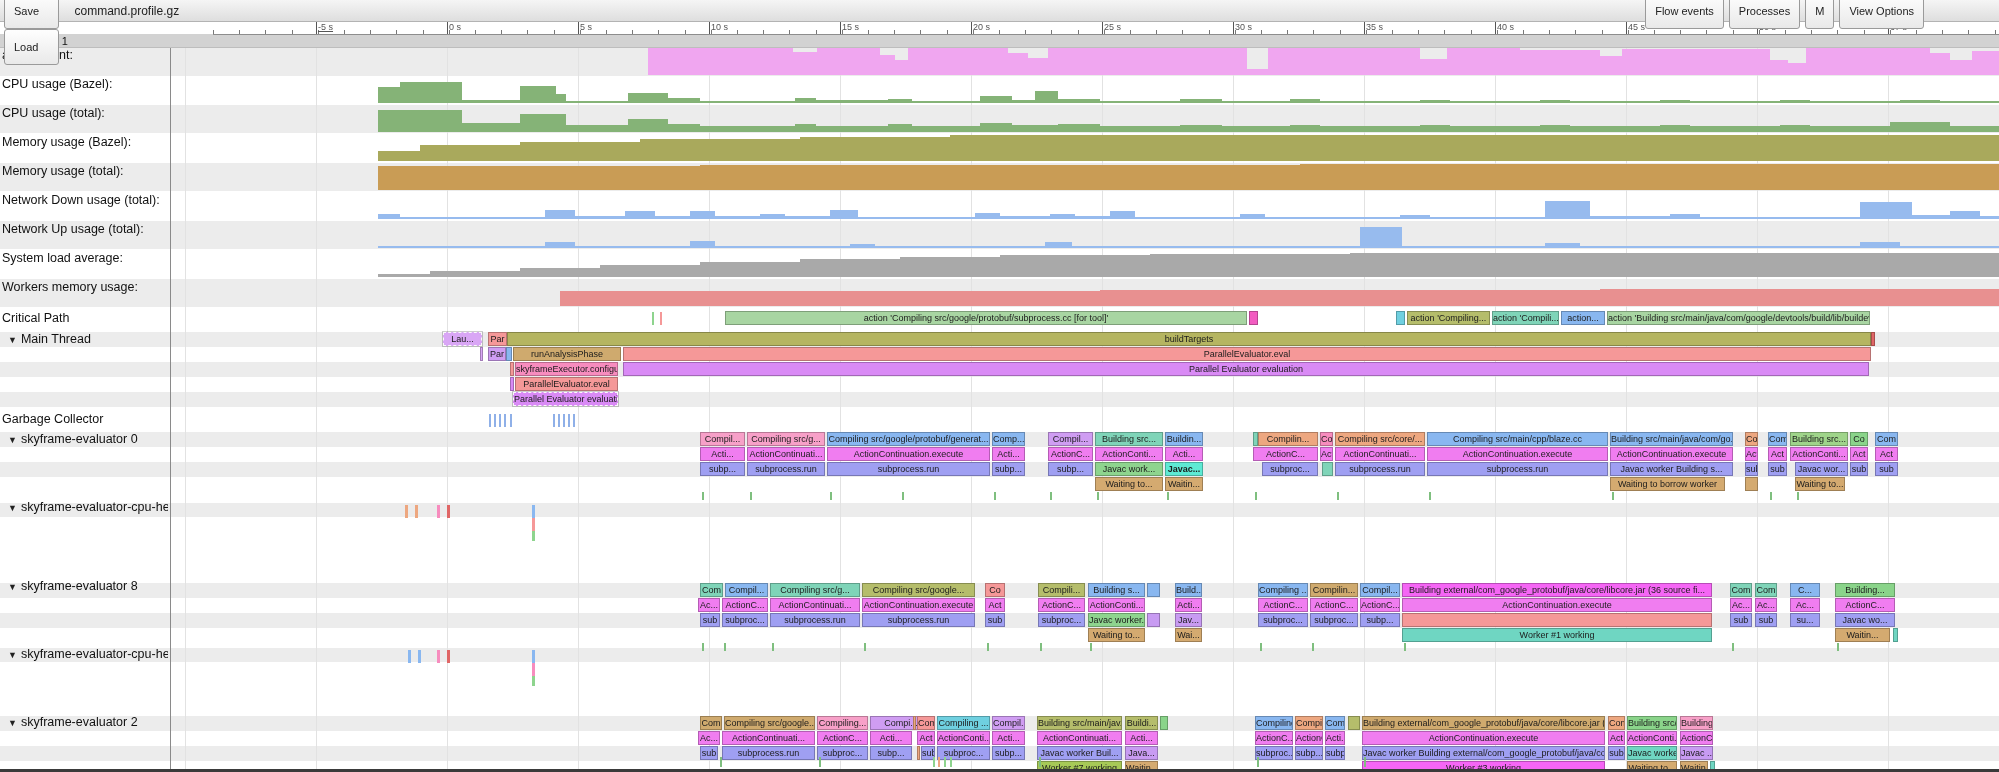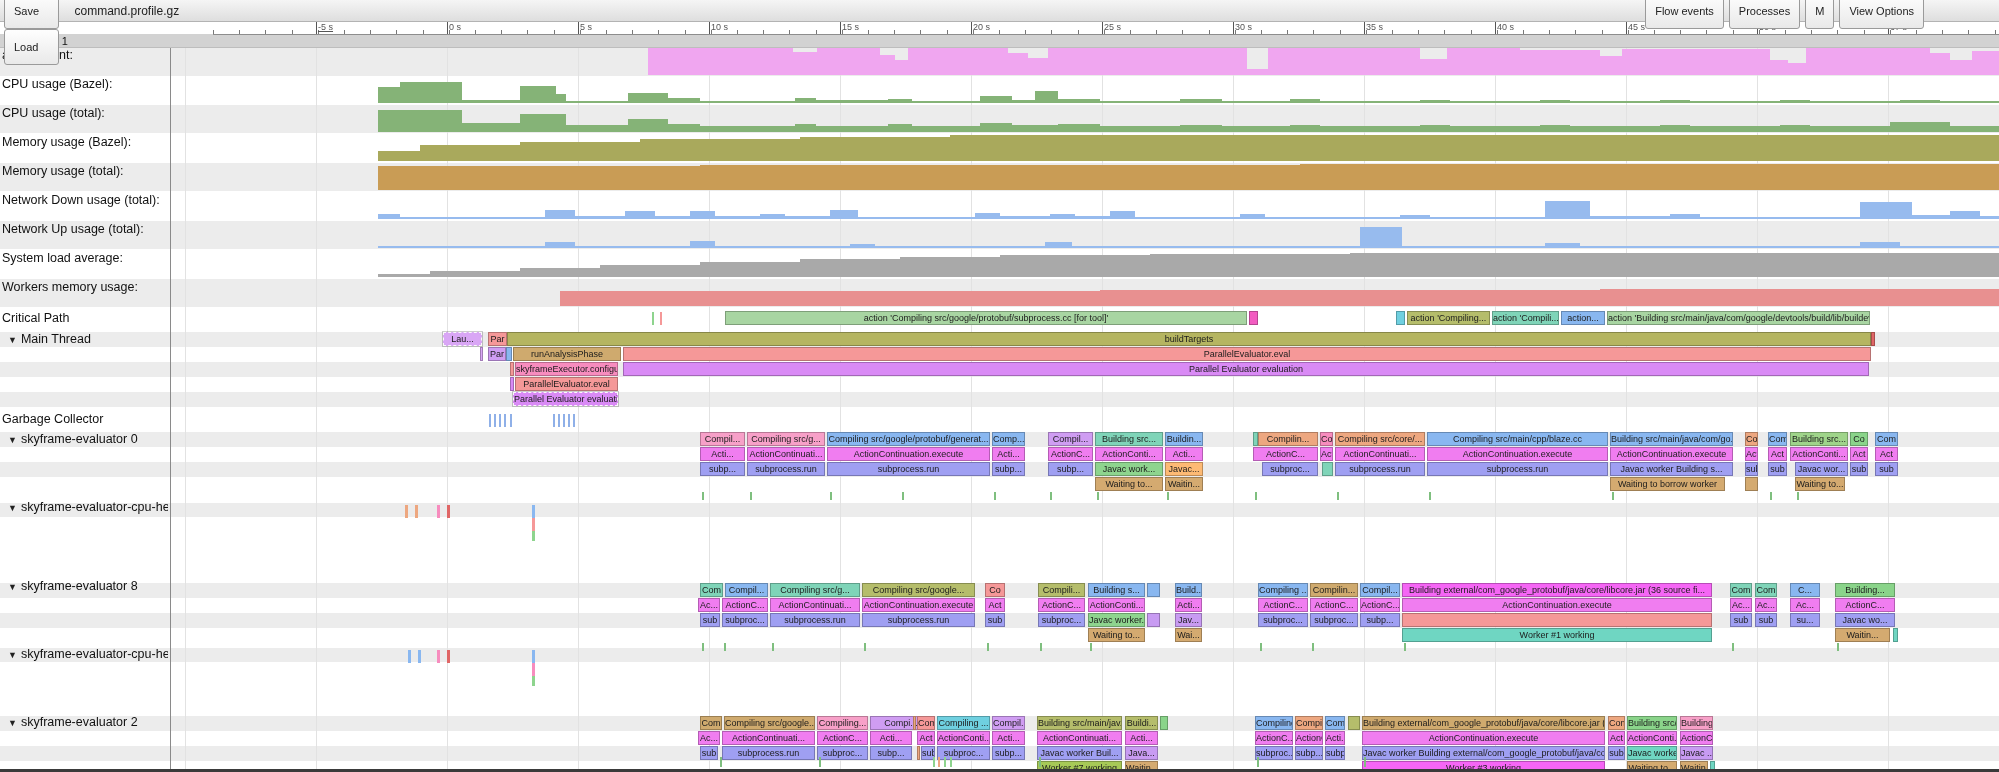--- a/index.html
+++ b/index.html
@@ -429,21 +429,21 @@
       <div class="slice" style="left: 1768px; top: 447px; width: 19px; background: rgb(240, 125, 240);">Act</div>
       <div class="slice" style="left: 1790px; top: 447px; width: 58px; background: rgb(240, 125, 240);">ActionConti...</div>
       <div class="slice" style="left: 1850px; top: 447px; width: 18px; background: rgb(240, 125, 240);">Act</div>
       <div class="slice" style="left: 1875px; top: 447px; width: 23px; background: rgb(240, 125, 240);">Act</div>
       <div class="slice" style="left: 700px; top: 462px; width: 45px; background: rgb(159, 159, 242);">subp...</div>
       <div class="slice" style="left: 747px; top: 462px; width: 78px; background: rgb(159, 159, 242);">subprocess.run</div>
       <div class="slice" style="left: 827px; top: 462px; width: 163px; background: rgb(159, 159, 242);">subprocess.run</div>
       <div class="slice" style="left: 992px; top: 462px; width: 33px; background: rgb(159, 159, 242);">subp...</div>
       <div class="slice" style="left: 1048px; top: 462px; width: 45px; background: rgb(159, 159, 242);">subp...</div>
       <div class="slice" style="left: 1095px; top: 462px; width: 68px; background: rgb(142, 212, 142);">Javac work...</div>
-      <div class="slice" style="left: 1165px; top: 462px; width: 38px; background: #fdba74;">Javac...</div>
+      <div class="slice" style="left: 1165px; top: 462px; width: 38px; background: #5eead4; font-weight: bold;">Javac...</div>
       <div class="slice" style="left: 1262px; top: 462px; width: 56px; background: rgb(159, 159, 242);">subproc...</div>
       <div class="slice" style="left: 1322px; top: 462px; width: 11px; background: rgb(127, 212, 184);"></div>
       <div class="slice" style="left: 1335px; top: 462px; width: 90px; background: rgb(159, 159, 242);">subprocess.run</div>
       <div class="slice" style="left: 1427px; top: 462px; width: 181px; background: rgb(159, 159, 242);">subprocess.run</div>
       <div class="slice" style="left: 1610px; top: 462px; width: 123px; background: rgb(159, 159, 242);">Javac worker Building s...</div>
       <div class="slice" style="left: 1745px; top: 462px; width: 13px; background: rgb(159, 159, 242);">sub</div>
       <div class="slice" style="left: 1768px; top: 462px; width: 19px; background: rgb(159, 159, 242);">sub</div>
       <div class="slice" style="left: 1795px; top: 462px; width: 53px; background: rgb(159, 159, 242);">Javac wor...</div>
       <div class="slice" style="left: 1850px; top: 462px; width: 18px; background: rgb(159, 159, 242);">sub</div>
       <div class="slice" style="left: 1875px; top: 462px; width: 23px; background: rgb(159, 159, 242);">sub</div>

